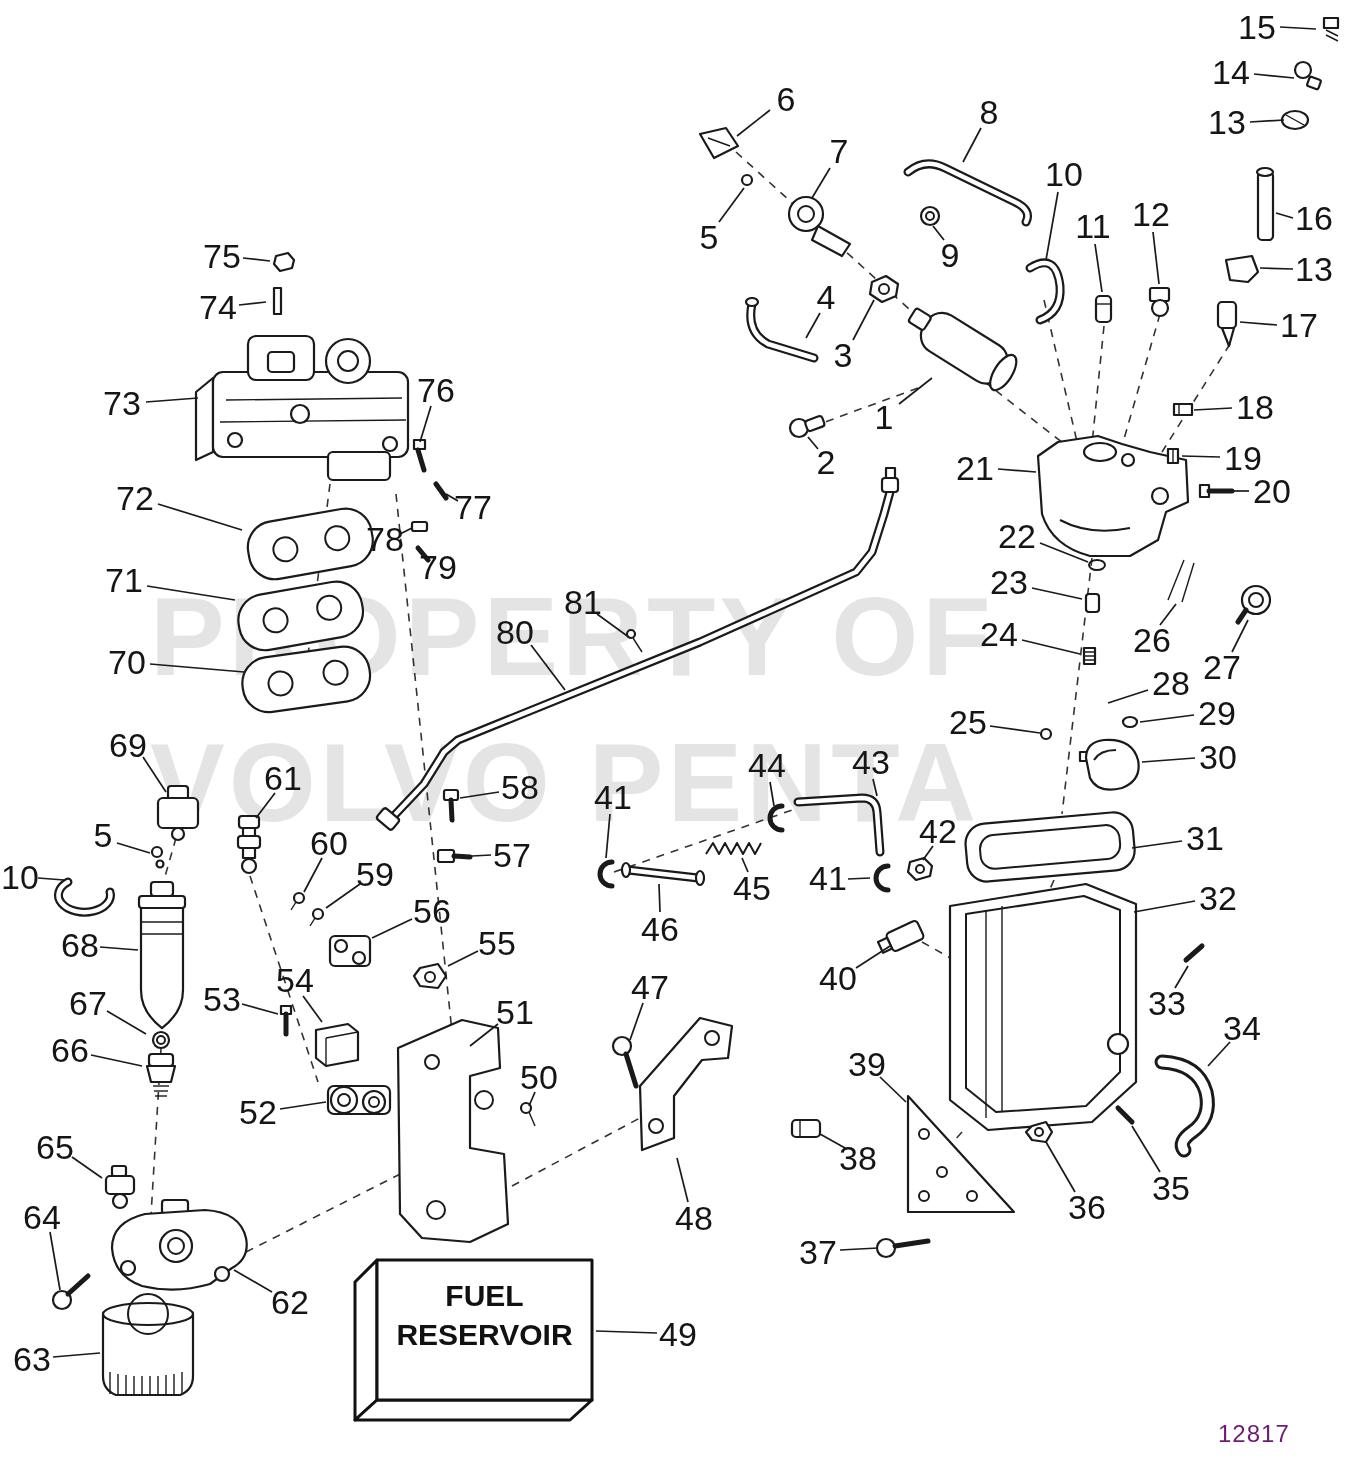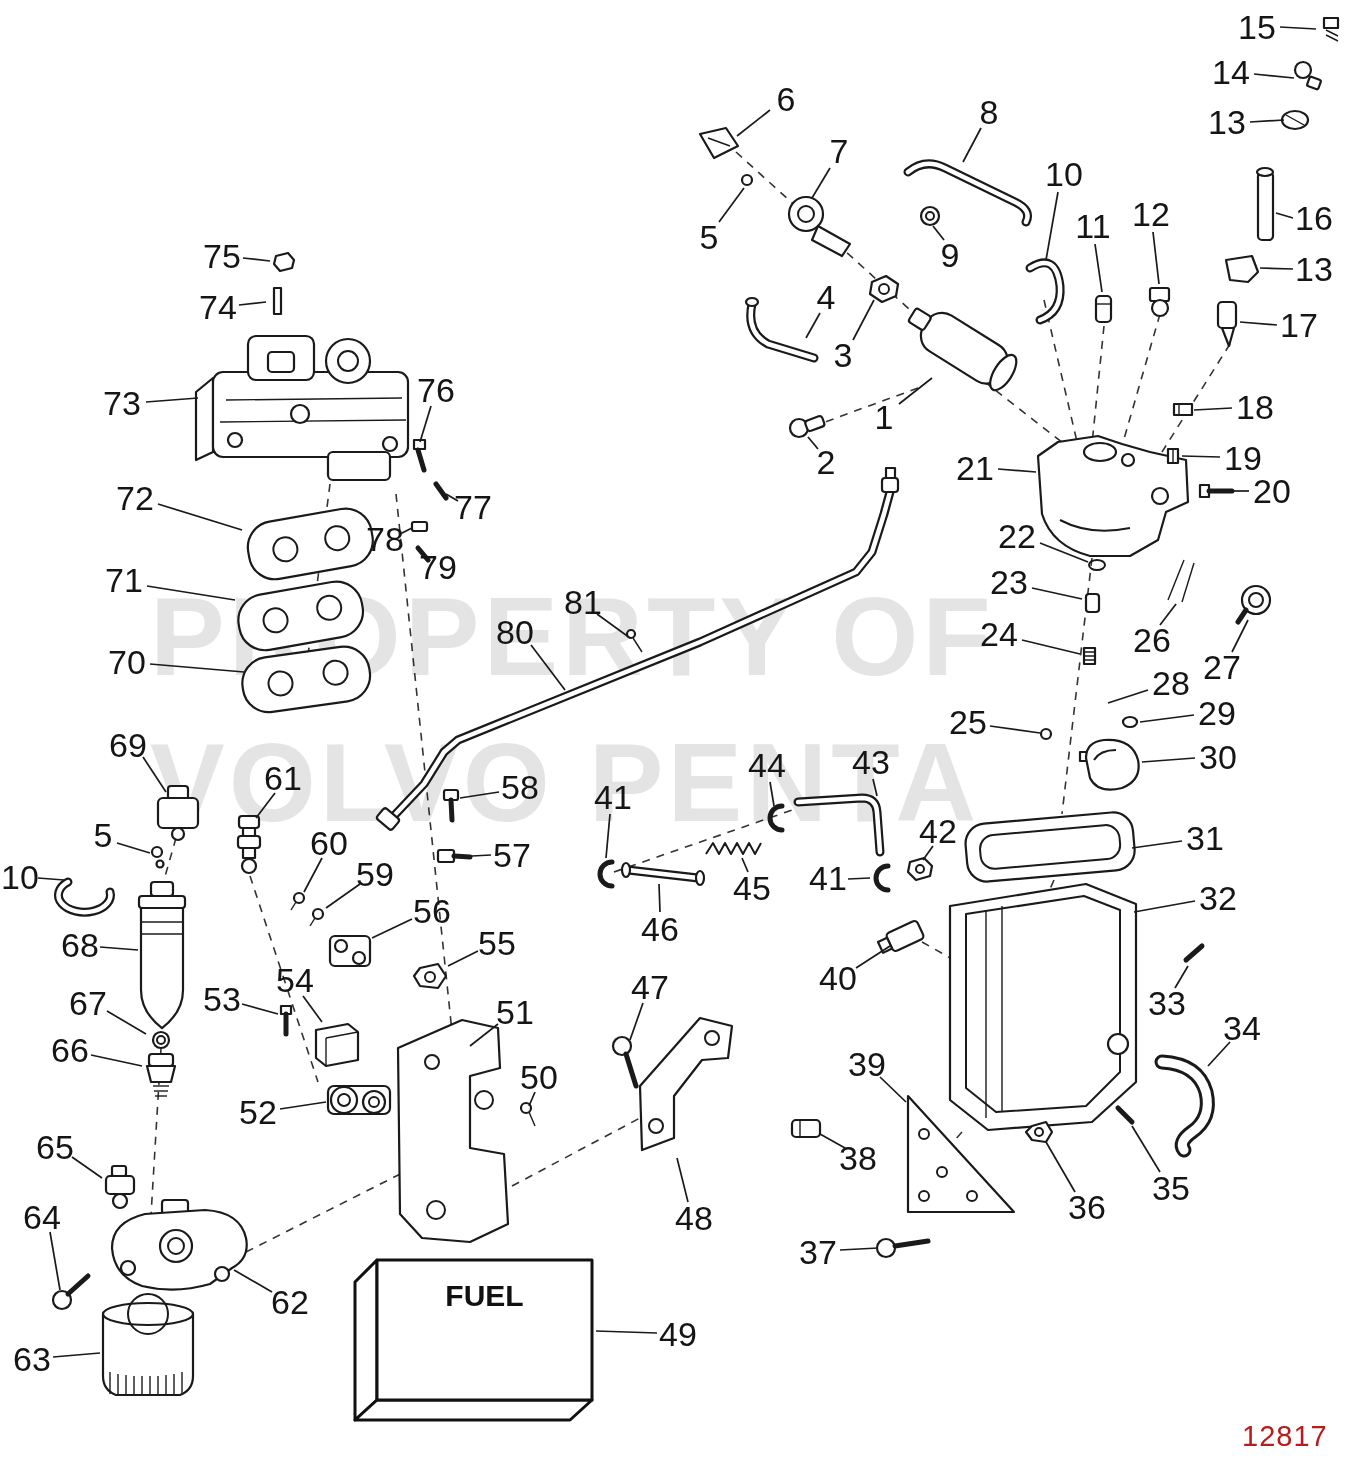--- a/index.html
+++ b/index.html
@@ -15,21 +15,21 @@
   .wm1 { top:572px; }
   .wm2 { top:718px; }
   svg.art { position:absolute; left:0; top:0; z-index:1; }
   .sealkit-text {
     position:absolute; left:377px; top:1276px; width:215px; z-index:2;
     text-align:center; font-weight:bold; font-size:30px; line-height:1.3;
     color:#111;
   }
   .docnum {
     position:absolute; left:1218px; top:1420px; z-index:2;
-    font-size:29px; color:#b91c1c; letter-spacing:1px;margin-left:24px;
+    font-size:24px; color:#701a75; letter-spacing:1px;
   }
   
   .p   { fill:#fff; stroke:#1a1a1a; stroke-width:2.2; stroke-linejoin:round; }
   .pn  { fill:none; stroke:#1a1a1a; stroke-width:2; stroke-linejoin:round; }
   .p3  { fill:#fff; stroke:#111; stroke-width:3; stroke-linejoin:round; }
   .s   { stroke:#1a1a1a; stroke-width:1.4; fill:none; }
   .b   { stroke:#1a1a1a; stroke-width:5; fill:none; stroke-linecap:round; }
   .tube  { stroke:#1a1a1a; stroke-width:9;  fill:none; stroke-linecap:round; stroke-linejoin:round; }
   .tubei { stroke:#ffffff; stroke-width:4.5; fill:none; stroke-linecap:round; stroke-linejoin:round; }
   .tube2  { stroke:#1a1a1a; stroke-width:15; fill:none; stroke-linecap:round; }
@@ -631,16 +631,17 @@
         <text x="290" y="1302" class="callout" dominant-baseline="central">62</text>
         <line x1="53" y1="1357" x2="100" y2="1353" class="leader"></line>
         <text x="32" y="1359" class="callout" dominant-baseline="central">63</text>
         <line x1="657" y1="1333" x2="596" y2="1331" class="leader"></line>
         <text x="678" y="1334" class="callout" dominant-baseline="central">49</text>
       </g>
   </svg>
 
   <div class="sealkit-text">
     <div>FUEL</div>
+    <div>RESERVOIR</div>
   </div>
 
   <div class="docnum">12817</div>
 </div>
 
 </body></html>

